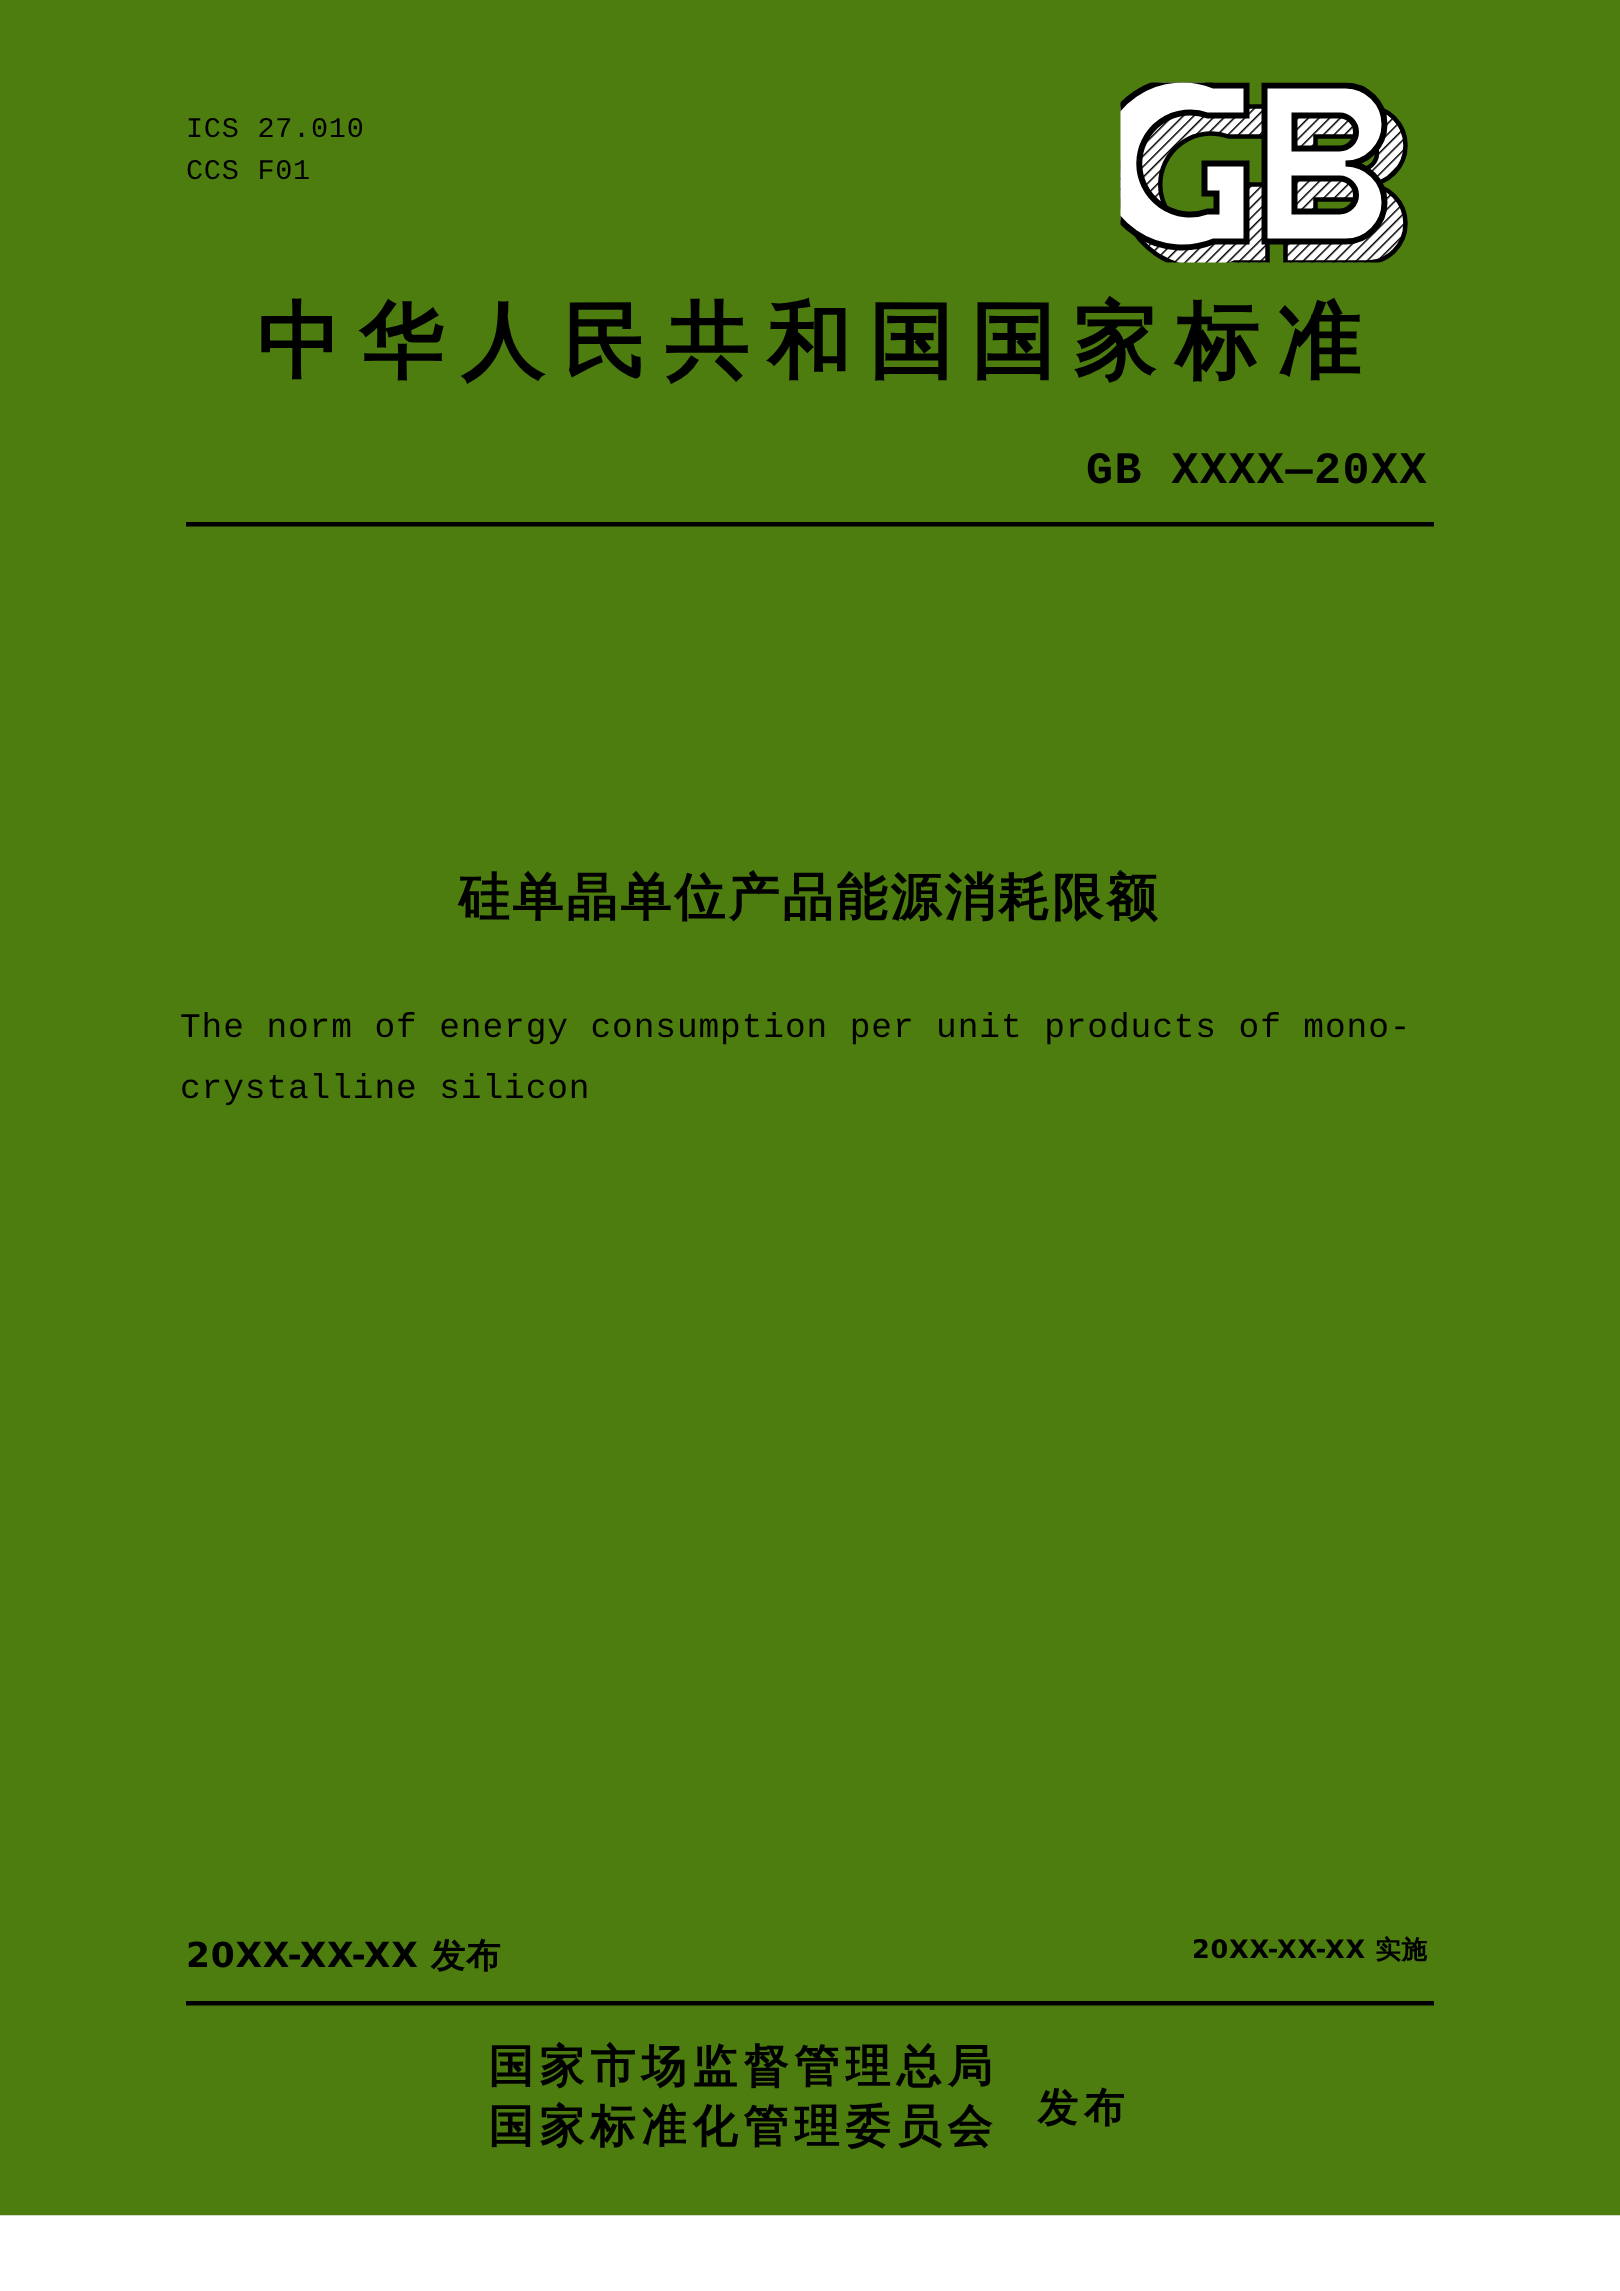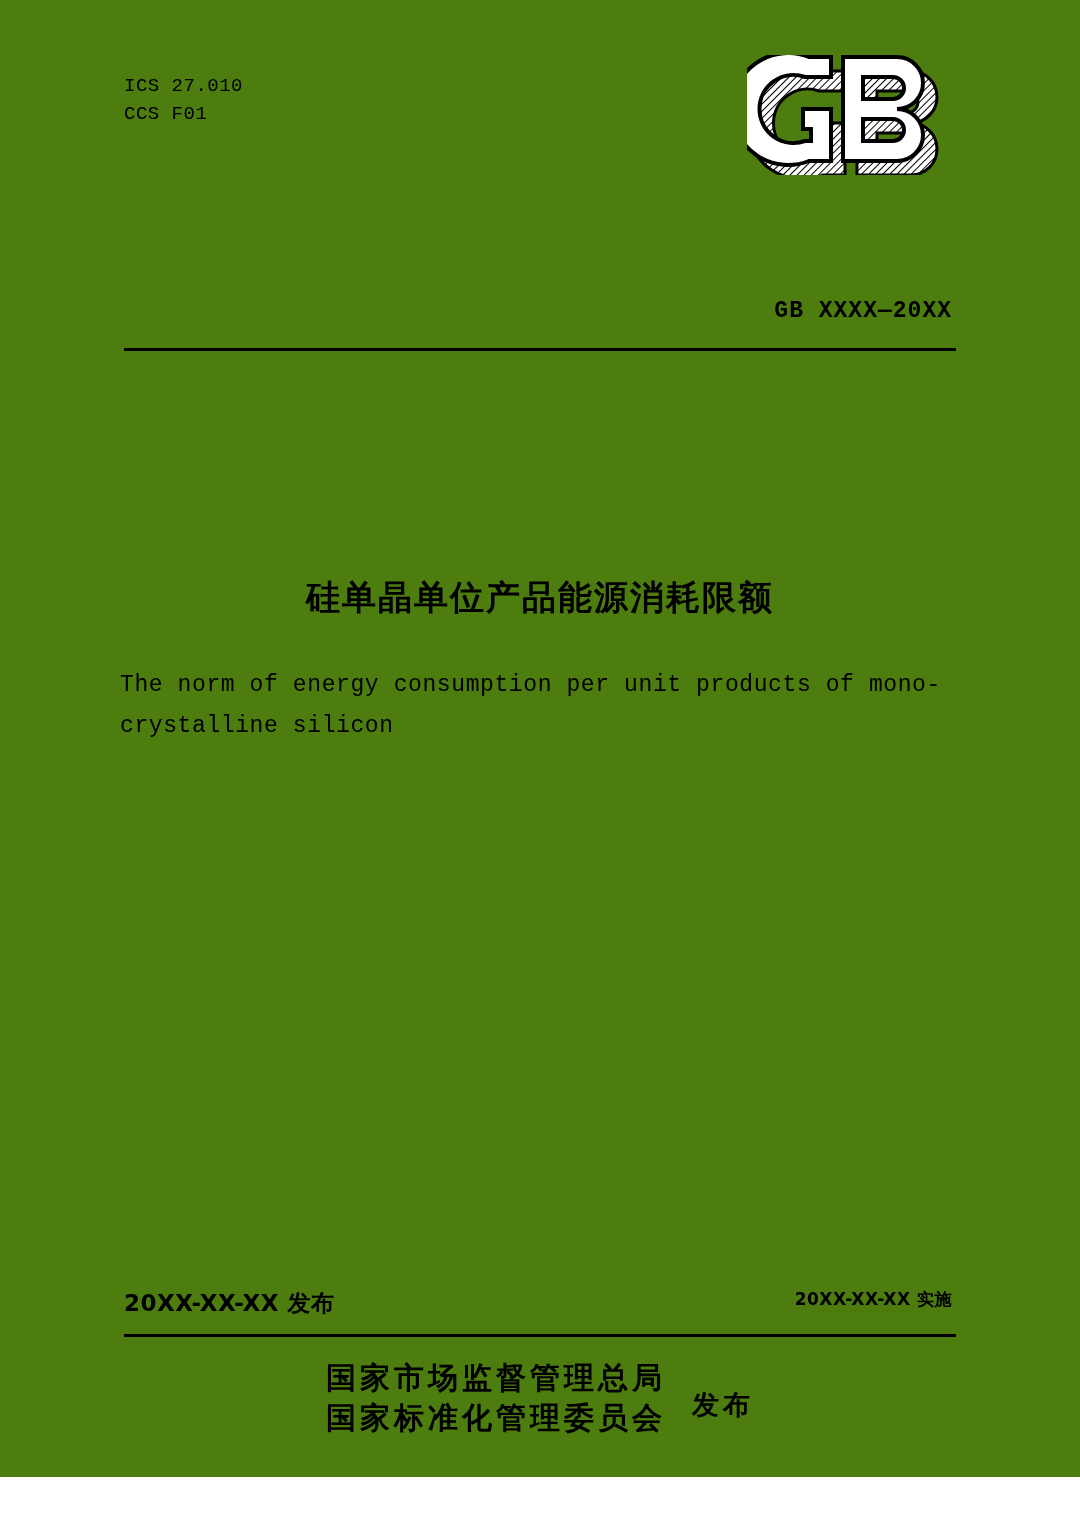--- a/index.html
+++ b/index.html
@@ -52,21 +52,21 @@
     white-space: nowrap;
     padding-left: 12px;
   }
 
   
   .std-number {
     position: absolute;
     right: 128px;
     top: 298px;
     font-family: "Liberation Mono", monospace;
-    font-size: 23px;
+    font-size: 30px;
     font-weight: bold;
     letter-spacing: 1px;
     text-align: center;
   }
 
   
   .rule-top {
     position: absolute;
     left: 124px;
     right: 124px;
@@ -188,20 +188,21 @@
         <path d="M96 2 L150 2 A26 26 0 0 1 150 54 A26 26 0 0 1 150 106 L96 106 Z M116 22 L116 44 L146 44 A11 11 0 0 0 146 22 Z M116 64 L116 86 L146 86 A11 11 0 0 0 146 64 Z" fill="url(#hatch)" stroke="#000000" stroke-width="3"></path>
       </g>
 
       <g>
         <path d="M62 2 A56 56 0 1 0 62 106 L84 106 L84 54 L56 54 L56 74 L64 74 L64 86 L58 86 A34 34 0 1 1 58 22 L84 22 L84 2 Z" fill="#ffffff" stroke="#000000" stroke-width="4"></path>
         <path d="M96 2 L150 2 A26 26 0 0 1 150 54 A26 26 0 0 1 150 106 L96 106 Z M116 22 L116 44 L146 44 A11 11 0 0 0 146 22 Z M116 64 L116 86 L146 86 A11 11 0 0 0 146 64 Z" fill="#ffffff" stroke="#000000" stroke-width="4" fill-rule="evenodd"></path>
       </g>
     </svg>
   </div>
 
+  <div class="nation-title">中华人民共和国国家标准</div>
 
   <div class="std-number">GB XXXX—20XX</div>
 
   <div class="rule-top"></div>
 
   <div class="doc-title-cn">硅单晶单位产品能源消耗限额</div>
   <div class="doc-title-en">The norm of energy consumption per unit products of mono-crystalline silicon</div>
 
   <div class="date-issue">20XX-XX-XX 发布</div>
   <div class="date-impl">20XX-XX-XX 实施</div>

